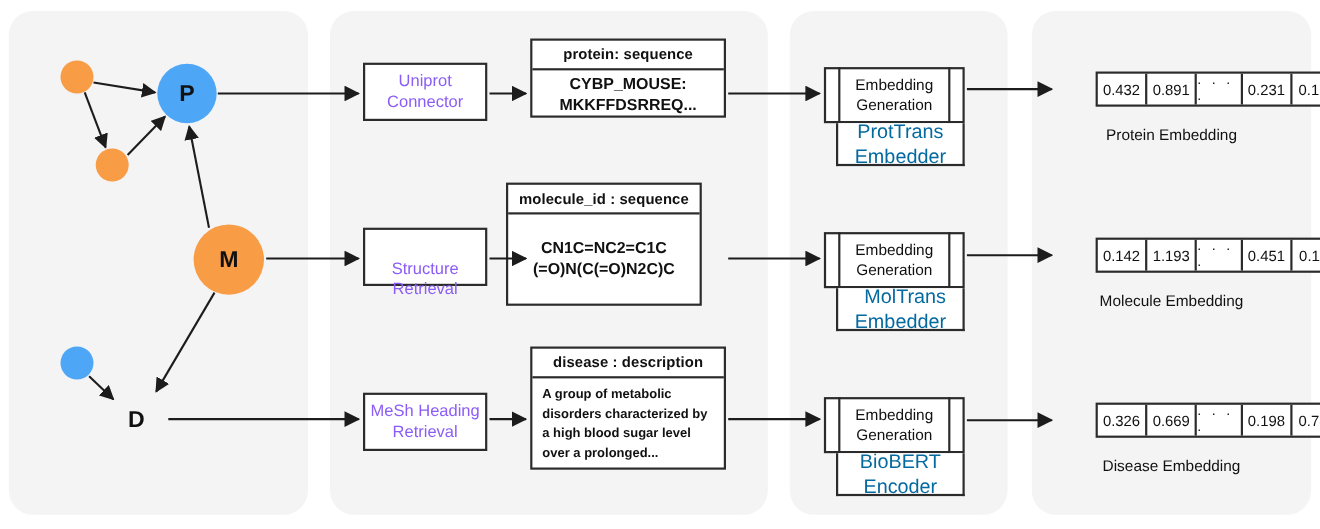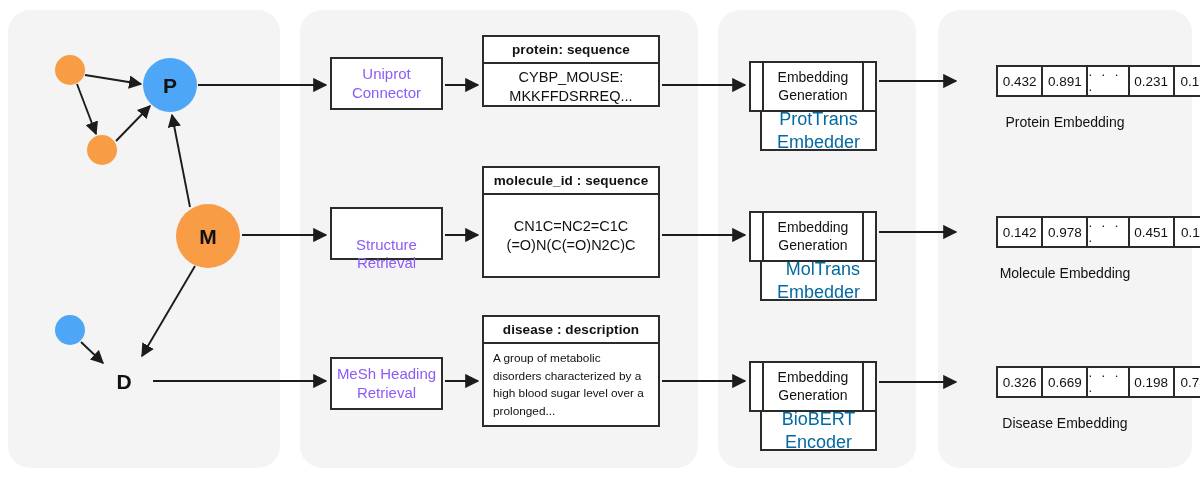--- a/index.html
+++ b/index.html
@@ -76,20 +76,21 @@
     flex:1;
     display:flex;
     align-items:center;
     justify-content:center;
     text-align:center;
     font-size:14.5px;
     color:#111111;
     line-height:1.3;
     padding:4px 6px;
     white-space:pre-line;
+    font-weight:bold;
   }
   .card-body.small{font-size:11.8px;line-height:1.5;text-align:left;padding:6px 9px;}
 
   
   .subr{
     position:absolute;
     background:#ffffff;
     border:2px solid #2b2b2b;
     box-sizing:border-box;
   }
@@ -212,38 +213,38 @@
     <div class="vcell num">0.231</div>
     <div class="vcell num">0.198</div>
   </div>
   <div class="vcaption" style="left:938px;top:114px;">Protein Embedding</div>
 
   <div class="box proc" style="left:330px;top:207px;width:113px;height:53px;">
     <span style="white-space:pre-line;margin-top:41px;">Structure
 Retrieval</span>
   </div>
 
-  <div class="card" style="left:482px;top:166px;width:178px;height:112px;">
+  <div class="card" style="left:460px;top:166px;width:178px;height:112px;">
     <div class="card-head">molecule_id : sequence</div>
     <div class="card-body">CN1C=NC2=C1C
 (=O)N(C(=O)N2C)C</div>
   </div>
 
   <div class="subr" style="left:749px;top:211px;width:128px;height:51px;">
     <span class="inner-l"></span>
     <span class="inner-r"></span>
     <span class="subr-txt">Embedding
 Generation</span>
   </div>
   <div class="model" style="left:760px;top:262px;width:117px;height:39px;text-align:right;">MolTrans
 Embedder</div>
 
   <div class="vector" style="left:960px;top:216px;width:226px;">
     <div class="vcell num">0.142</div>
-    <div class="vcell num">0.978</div>
+    <div class="vcell num">1.193</div>
     <div class="vcell dots">. . . .</div>
     <div class="vcell num">0.451</div>
     <div class="vcell num">0.110</div>
   </div>
   <div class="vcaption" style="left:938px;top:265px;">Molecule Embedding</div>
 
   <div class="box proc" style="left:330px;top:357px;width:113px;height:53px;">
     <span style="white-space:pre-line;">MeSh Heading
 Retrieval</span>
   </div>

